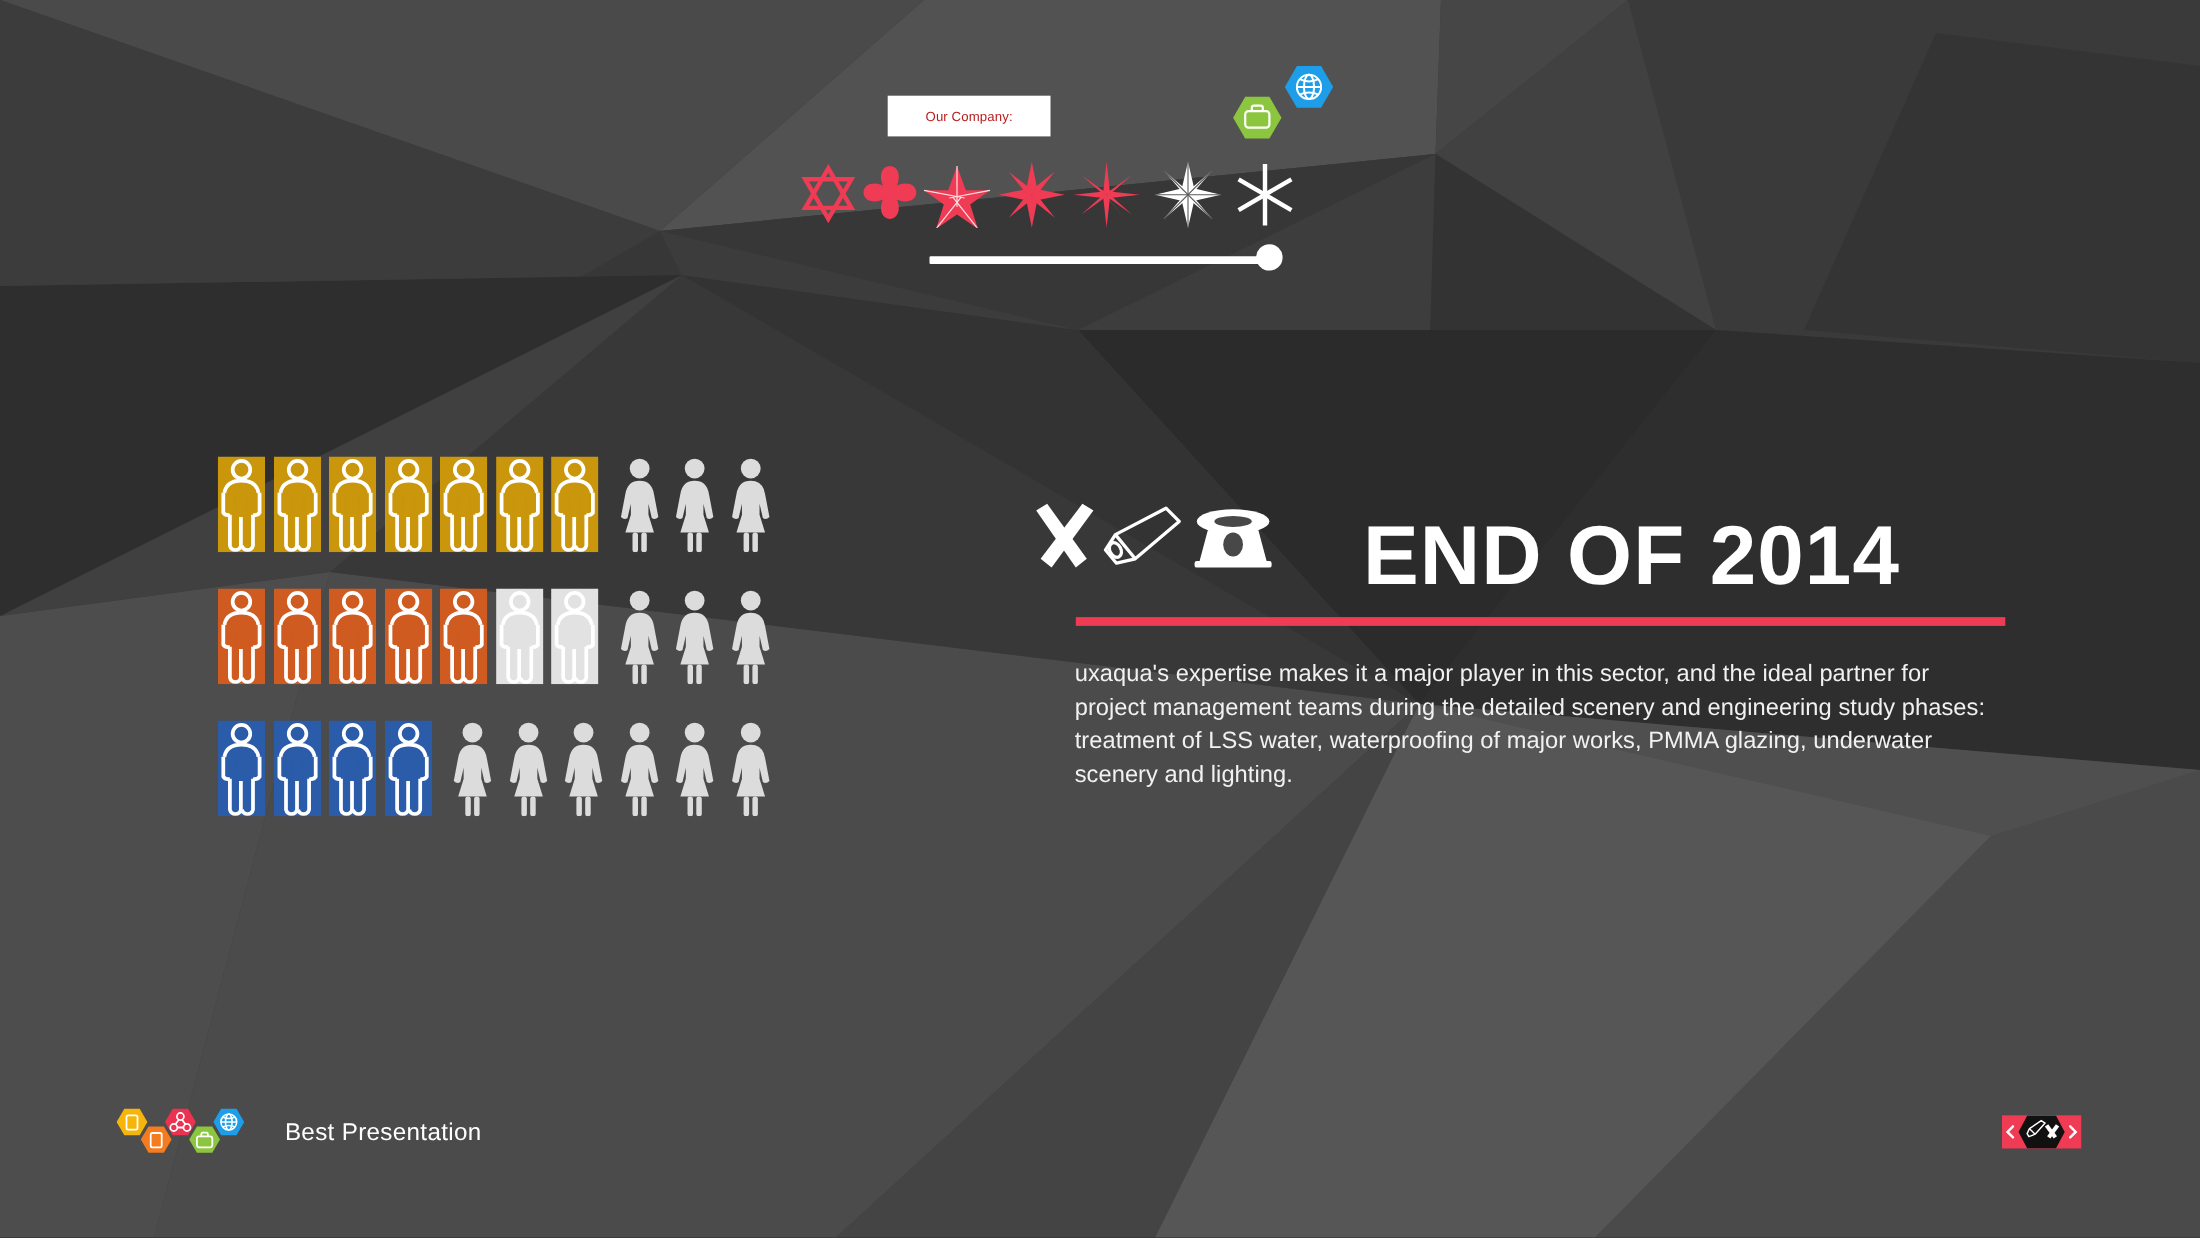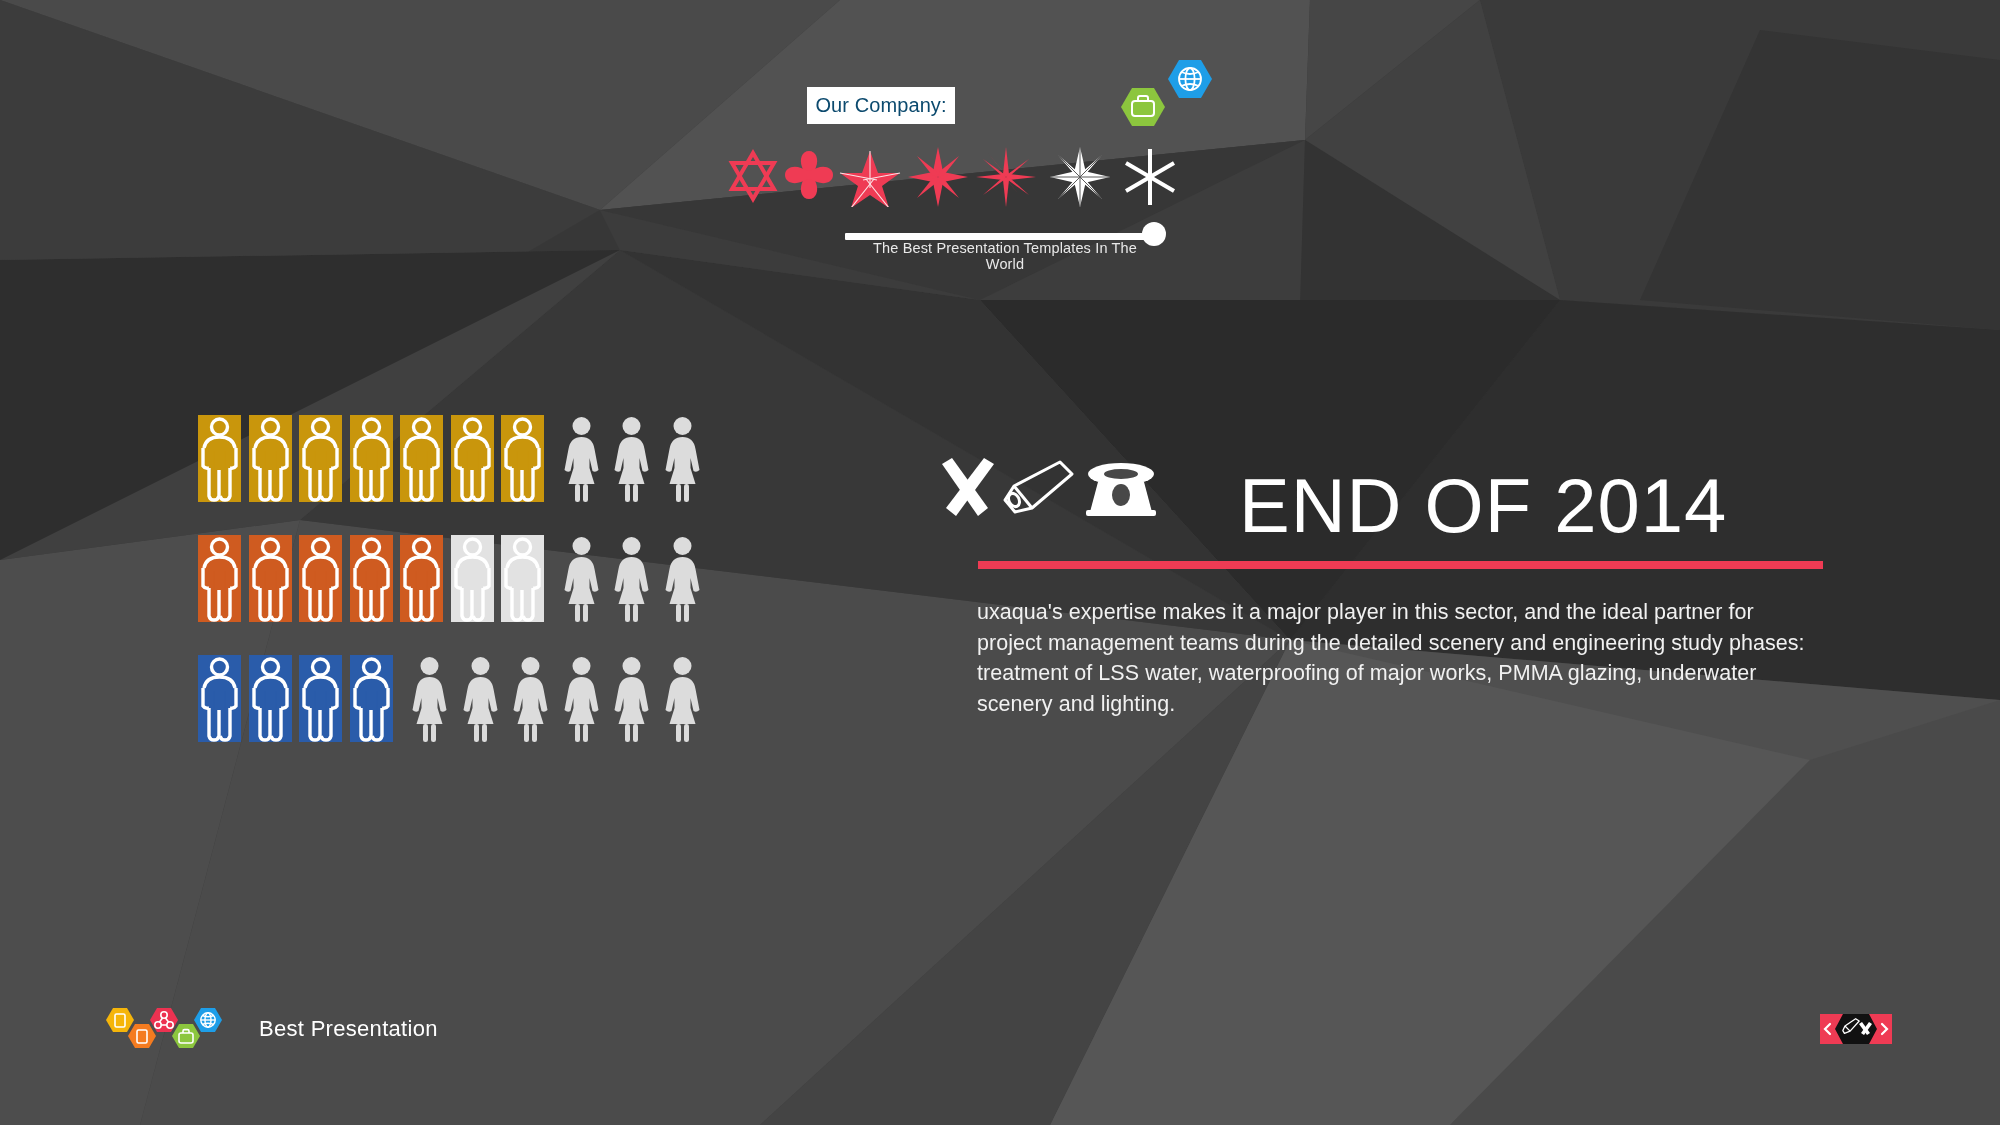--- a/index.html
+++ b/index.html
@@ -9,21 +9,21 @@
 
   
   #bg{position:absolute;inset:0;width:2000px;height:1125px;display:block;}
 
   
   .our-company-box{
     position:absolute;left:807px;top:87px;width:148px;height:37px;
     background:#ffffff;display:flex;align-items:center;justify-content:center;
   }
   .our-company-box span{
-    color:#0c4a6e;font-size:20px;letter-spacing:.1px;font-family:"Liberation Sans",sans-serif;
+    color:#b91c1c;font-size:12px;letter-spacing:.1px;font-family:"Liberation Sans",sans-serif;
   }
 
   .starstrip{position:absolute;left:720px;top:145px;width:520px;height:62px;}
   .starstrip svg{position:absolute;top:0;}
 
   .hexpair{position:absolute;left:1105px;top:60px;width:115px;height:85px;}
   .hexpair svg{position:absolute;top:0;left:0;}
 
   .sliderwrap{position:absolute;left:845px;top:222px;width:320px;height:42px;}
   .slider-track{position:absolute;left:0;top:11px;width:312px;height:7px;background:#ffffff;border-radius:1px;}
@@ -42,21 +42,21 @@
   
   .deco-icons{position:absolute;left:938px;top:452px;width:240px;height:70px;}
   .deco-icons svg{position:absolute;top:0;}
 
   .kicker{
     position:absolute;left:1236px;top:425px;
     color:#ffffff;font-size:37px;letter-spacing:.6px;white-space:nowrap;font-weight:400;
   }
   .headline{
     position:absolute;left:1239px;top:468px;
-    color:#ffffff;font-size:76px;letter-spacing:1px;white-space:nowrap;font-weight:400;line-height:1;
+    color:#ffffff;font-size:76px;letter-spacing:1px;white-space:nowrap;font-weight:700;line-height:1;
   }
   .rule{position:absolute;left:978px;top:561px;width:845px;height:8px;background:#ef3b54;}
 
   .body-copy{
     position:absolute;left:977px;top:597px;width:840px;
     color:#f1f1f1;font-size:21.5px;line-height:30.5px;letter-spacing:.05px;
   }
 
   
   .brandhexes{position:absolute;left:100px;top:1004px;width:150px;height:65px;}
@@ -206,21 +206,20 @@
         <line x1="6" y1="16" x2="54" y2="44"></line>
         <line x1="54" y1="16" x2="6" y2="44"></line>
       </g>
     </svg>
   </div>
 
   <div class="sliderwrap">
     <div class="slider-track"></div>
   </div>
   <div class="slider-knob"></div>
-  <div class="slider-caption">The Best Presentation Templates In The World</div>
 
   <div id="picto">
       <div class="p-row">
         <div class="p-cell" style="left: 0px;">
           <svg width="43" height="87" viewBox="0 0 43 87">
             <rect width="43" height="87" fill="#c9960c"></rect>
             <g fill="none" stroke="#ffffff" stroke-width="3.4">
               <circle cx="21.5" cy="12" r="8"></circle>
               <path d="M6 33 q2 -11 15.5 -11 q13.5 0 15.5 11"></path>
               <path d="M5 33 v18 q2 3 6 2 M38 33 v18 q-2 3 -6 2"></path>

